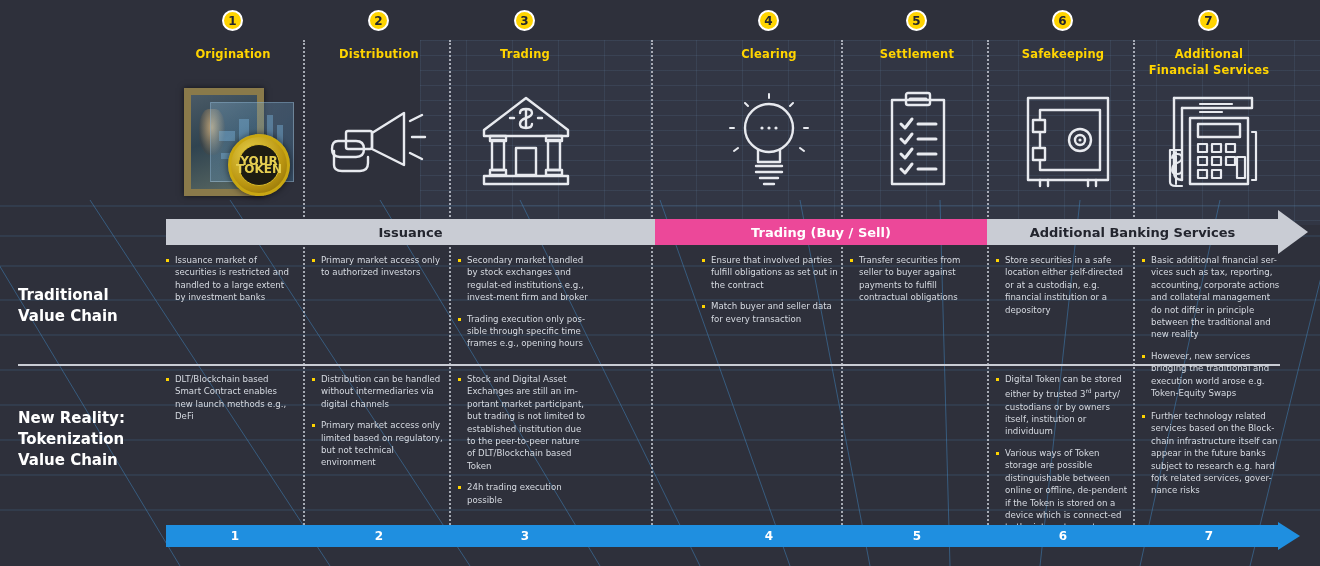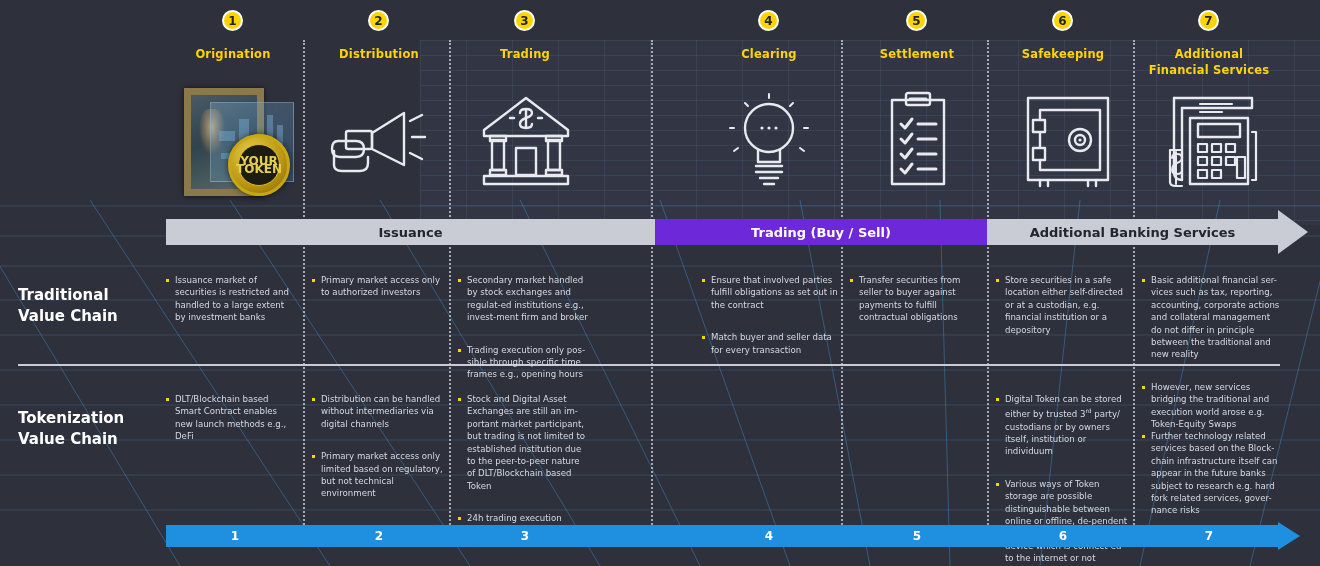--- a/index.html
+++ b/index.html
@@ -46,21 +46,21 @@
          color:#e6cf52;font-size:12px;font-weight:bold;line-height:8px;font-style:normal;text-align:center;}
 
   
   .band{position:absolute;height:26px;display:flex;align-items:center;justify-content:center;
         font-size:13px;font-weight:bold;}
   .band-arrow{position:absolute;width:0;height:0;}
 
   
   .cell{position:absolute;box-sizing:border-box;}
   .bullet{position:relative;padding-left:9px;color:#d7dbe2;font-size:8.6px;line-height:12.4px;
-          margin-bottom:9px;margin-top:20px;}
+          margin-bottom:9px;}
   .bullet:before{content:"";position:absolute;left:0;top:5px;width:3px;height:3px;background:#ffd400;}
   .rowlabel{position:absolute;color:#fff;font-size:15px;font-weight:bold;line-height:21px;}
   .divider{position:absolute;height:2px;background:#c9ccd4;}
 
   
   .botbar{position:absolute;height:22px;background:#1f8fe0;}
   .botnum{position:absolute;color:#fff;font-size:12px;font-weight:bold;text-align:center;top:529px;}
   .bot-arrow{position:absolute;width:0;height:0;border-top:14px solid transparent;
              border-bottom:14px solid transparent;border-left:22px solid #1f8fe0;}
   sup{font-size:6px;vertical-align:super;}
@@ -240,33 +240,34 @@
       </g>
       <path d="M22 62 L10 62 L10 94 Q10 98 16 98 L22 98" stroke-width="2.2"></path>
       <path d="M16 64 L16 96 M12 70 Q12 66 17 66 Q22 66 22 70 Q22 73 17 75 Q12 77 12 82 Q12 86 17 86 Q22 86 22 82" stroke-width="2"></path>
       <path d="M92 44 L96 44 L96 92 L92 92" stroke-width="2.2"></path>
     </svg>
   </div>
 
   <div class="band" style="left:166px;top:219px;width:489px;background:#c9ccd4;color:#23252e;">
     <span>Issuance</span>
   </div>
-  <div class="band" style="left:655px;top:219px;width:332px;background:#6d28d9;color:#ffffff;">
+  <div class="band" style="left:655px;top:219px;width:332px;background:#ec4899;color:#ffffff;">
     <span>Trading (Buy / Sell)</span>
   </div>
   <div class="band" style="left:987px;top:219px;width:291px;background:#c9ccd4;color:#23252e;">
     <span>Additional Banking Services</span>
   </div>
   <div class="band-arrow" style="left:1278px;top:210px;border-top:22px solid transparent;border-bottom:22px solid transparent;border-left:30px solid #c9ccd4;"></div>
 
   <div class="rowlabel" style="left:18px;top:285px;width:145px;">
     <div>Traditional</div>
     <div>Value Chain</div>
   </div>
   <div class="rowlabel" style="left:18px;top:408px;width:145px;">
+    <div>New Reality:</div>
     <div>Tokenization</div>
     <div>Value Chain</div>
   </div>
   <div class="divider" style="left:18px;top:364px;width:1262px;"></div>
 
   <div class="cell" style="left:166px;top:254px;width:130px;">
     <div class="bullet">Issuance market of securities is restricted and handled to a large extent by investment banks</div>
   </div>
   <div class="cell" style="left:312px;top:254px;width:130px;">
     <div class="bullet">Primary market access only to authorized investors</div>

